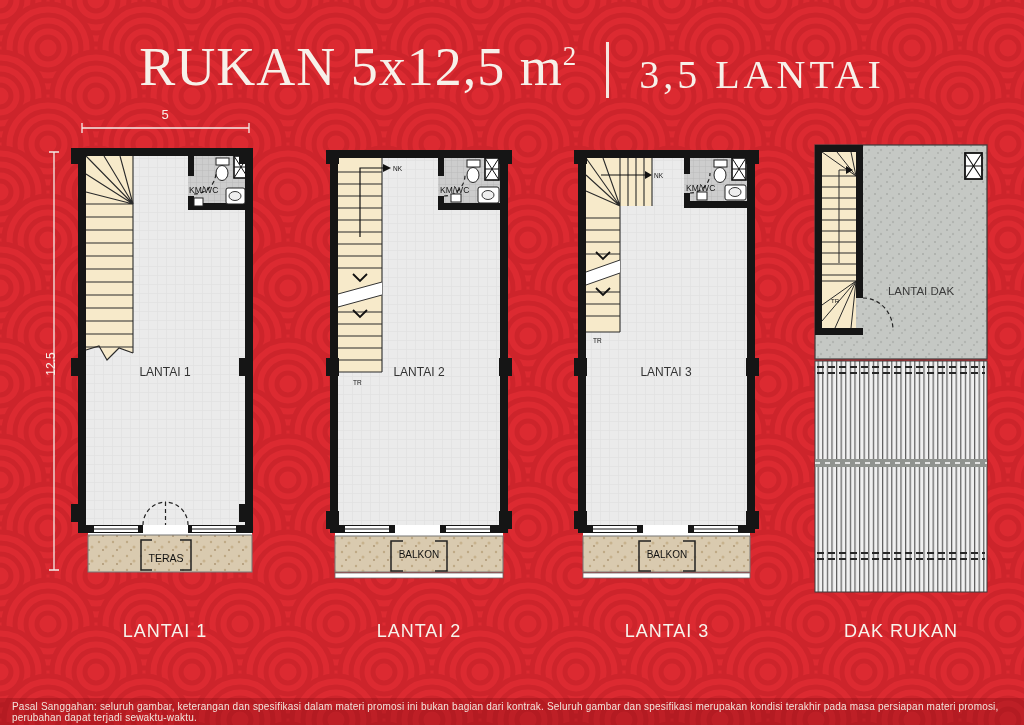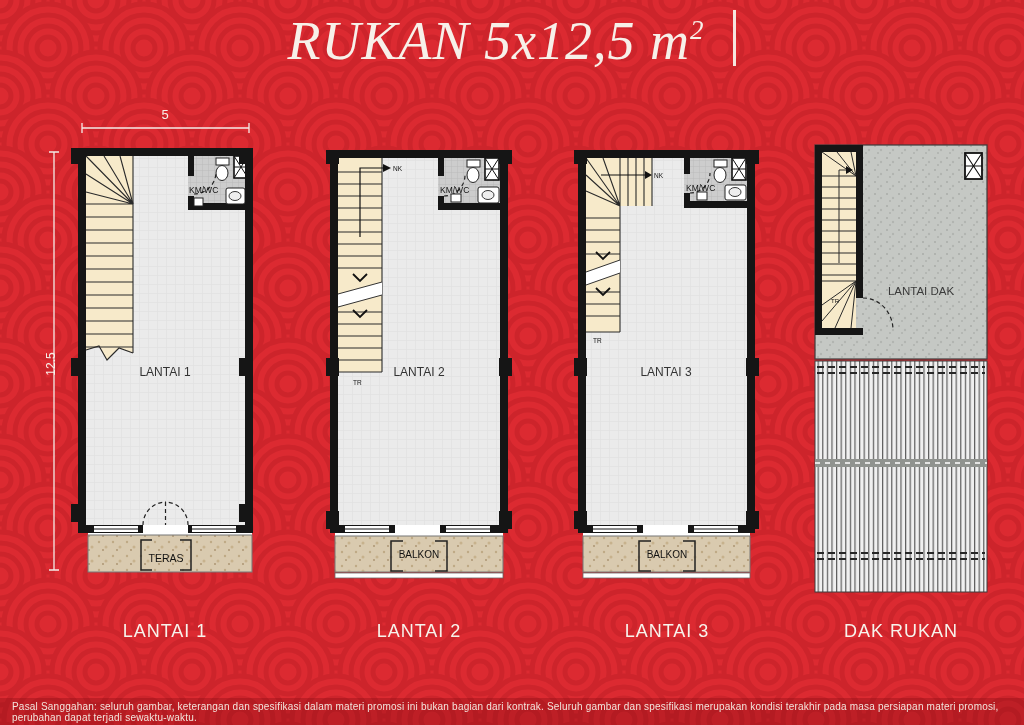--- a/index.html
+++ b/index.html
@@ -1,20 +1,20 @@
 <!DOCTYPE html>
 <html><head>
 <meta charset="utf-8">
 <style>
   html,body{margin:0;padding:0;}
   body{width:1024px;height:725px;overflow:hidden;font-family:"Liberation Sans",sans-serif;}
   .page{position:relative;width:1024px;height:725px;background:#DC2A31;overflow:hidden;}
   .bg{position:absolute;inset:0;z-index:0;}
   
-  .header{position:absolute;top:10px;left:0;width:100%;height:88px;display:flex;align-items:flex-start;justify-content:center;gap:30px;z-index:2;font-style:italic;}
+  .header{position:absolute;top:10px;left:0;width:100%;height:88px;display:flex;align-items:flex-end;justify-content:center;gap:30px;z-index:2;}
   .title-main{font-family:"Liberation Serif",serif;font-size:54px;color:#F7F0E9;letter-spacing:1px;white-space:nowrap;}
   .title-sup{font-family:"Liberation Serif",serif;font-size:27px;color:#F7F0E9;position:relative;top:-20px;}
   .divider{width:3px;height:56px;background:#F7F0E9;opacity:.95;}
   .title-floors{font-family:"Liberation Serif",serif;font-size:40px;color:#F7F0E9;letter-spacing:4px;white-space:nowrap;}
   
   .plan{position:absolute;z-index:2;}
   #plan1{left:40px;top:104px;}
   #plan2{left:325px;top:142px;}
   #plan3{left:573px;top:142px;}
   #plan4{left:813px;top:143px;}
@@ -58,20 +58,21 @@
             <circle cx="96" cy="96" r="11" fill="none"></circle>
         </g>
       </pattern>
     </defs>
     <rect width="1024" height="725" fill="url(#sg)"></rect>
   </svg>
 
   <div class="header">
     <div><span class="title-main">RUKAN 5x12,5 m</span><span class="title-sup">2</span></div>
     <div class="divider"></div>
+    <div class="title-floors">3,5 LANTAI</div>
   </div>
 
   <svg id="plan1" class="plan" width="216" height="474" viewBox="0 0 216 474">
     <defs>
       <pattern id="p1g" width="9" height="9" patternUnits="userSpaceOnUse">
           <path d="M9 0H0V9" fill="none" stroke="#DEDEDE" stroke-width="1"></path>
         </pattern>
       <pattern id="p1t" width="6" height="6" patternUnits="userSpaceOnUse">
           <path d="M6 0H0V6" fill="none" stroke="#B8B8B8" stroke-width="0.8"></path>
         </pattern>

